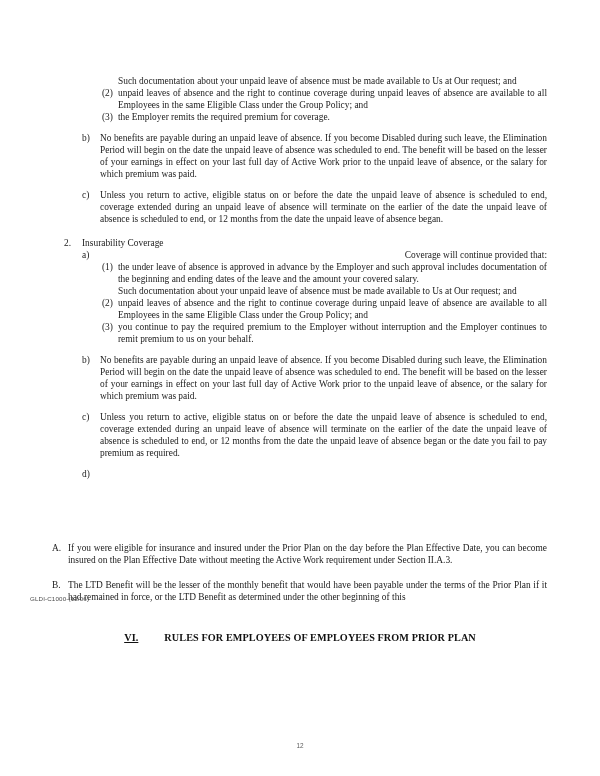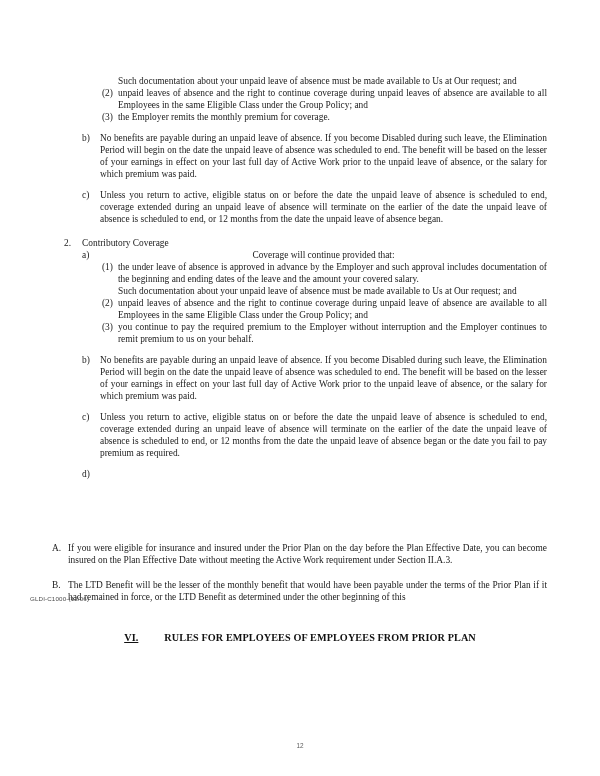--- a/index.html
+++ b/index.html
@@ -109,47 +109,47 @@
       <span class="txt">Such documentation about your unpaid leave of absence must be made available to Us at Our request; and</span>
     </div>
 
     <div class="row lvl-paren">
       <span class="marker">(2)</span>
       <span class="txt">unpaid leaves of absence and the right to continue coverage during unpaid leaves of absence are available to all Employees in the same Eligible Class under the Group Policy; and</span>
     </div>
 
     <div class="row lvl-paren">
       <span class="marker">(3)</span>
-      <span class="txt">the Employer remits the monthly premium for coverage.</span>
+      <span class="txt">the Employer remits the required premium for coverage.</span>
     </div>
 
     <div class="gap-md"></div>
 
     <div class="row lvl-alpha">
       <span class="marker">b)</span>
       <span class="txt">No benefits are payable during an unpaid leave of absence. If you become Disabled during such leave, the Elimination Period will begin on the date the unpaid leave of absence was scheduled to end. The benefit will be based on the lesser of your earnings in effect on your last full day of Active Work prior to the unpaid leave of absence, or the salary for which premium was paid.</span>
     </div>
 
     <div class="gap-md"></div>
 
     <div class="row lvl-alpha">
       <span class="marker">c)</span>
       <span class="txt">Unless you return to active, eligible status on or before the date the unpaid leave of absence is scheduled to end, coverage extended during an unpaid leave of absence will terminate on the earlier of the date the unpaid leave of absence is scheduled to end, or 12 months from the date the unpaid leave of absence began.</span>
     </div>
 
     <div class="gap-lg"></div>
 
     <div class="row lvl-num">
       <span class="marker">2.</span>
-      <span class="txt" style="text-align:left">Contributory Coverage</span>
+      <span class="txt" style="text-align:left">Insurability Coverage</span>
     </div>
 
     <div class="row lvl-alpha">
       <span class="marker">a)</span>
-      <span class="txt" style="text-align:center">Coverage will continue provided that:</span>
+      <span class="txt" style="text-align:right">Coverage will continue provided that:</span>
     </div>
 
     <div class="row lvl-paren">
       <span class="marker">(1)</span>
       <span class="txt">the under leave of absence is approved in advance by the Employer and such approval includes documentation of the beginning and ending dates of the leave and the amount your covered salary.</span>
     </div>
 
     <div class="row lvl-cont">
       <span class="marker"></span>
       <span class="txt">Such documentation about your unpaid leave of absence must be made available to Us at Our request; and</span>

